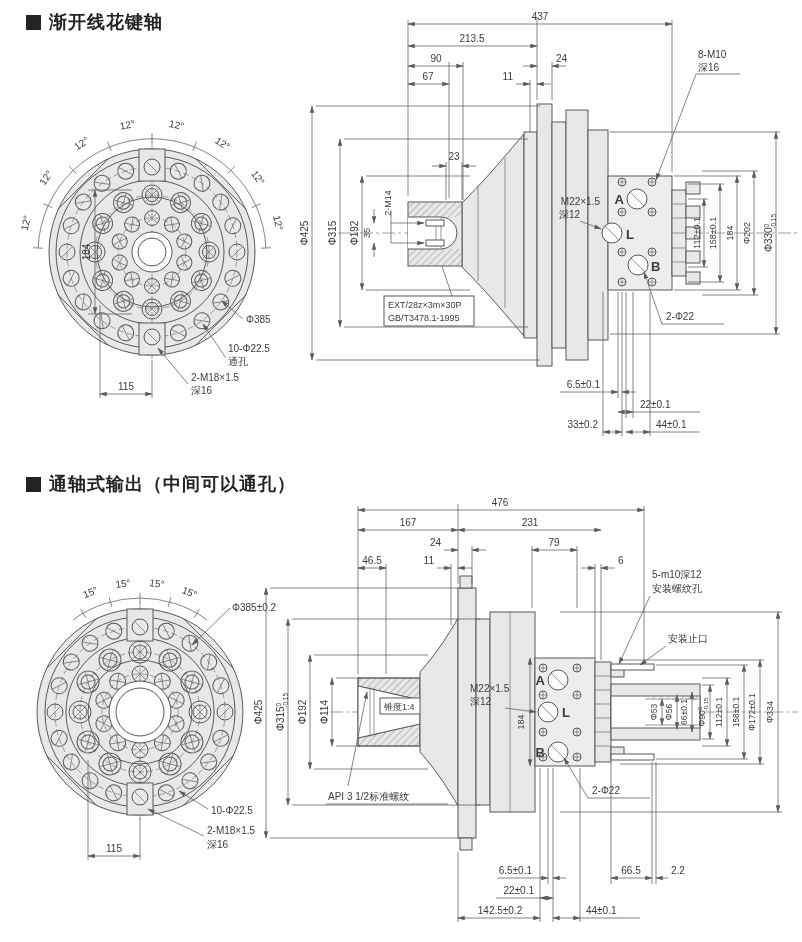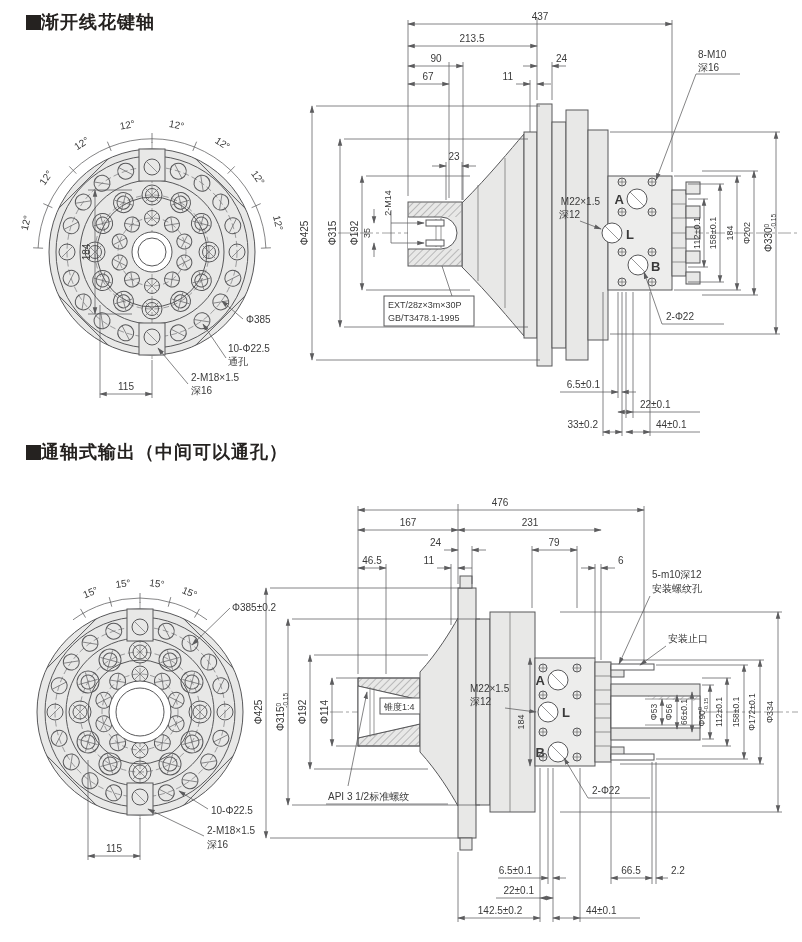--- a/index.html
+++ b/index.html
@@ -1,18 +1,18 @@
 <!DOCTYPE html>
 <html><head>
 <meta charset="utf-8">
 <style>
   html,body{margin:0;padding:0;background:#fff;}
   body{width:802px;height:942px;position:relative;overflow:hidden;
        font-family:"Liberation Sans","DejaVu Sans",sans-serif;}
-  .sec-title{position:absolute;left:26px;display:flex;align-items:center;
+  .sec-title{position:absolute;left:26px;display:flex;align-items:center;gap:8px;
              font-size:18px;font-weight:bold;color:#252220;letter-spacing:1px;}
   .sq{width:15px;height:15px;background:#252220;display:inline-block;}
   svg{position:absolute;left:0;}
   svg text{fill:#3a3a3a;font-family:"Liberation Sans","DejaVu Sans",sans-serif;}
   .part{fill:#e8e8e7;stroke:#58585a;stroke-width:1;}
   .part2{fill:#ededec;stroke:#58585a;stroke-width:1;}
   .wht{fill:#fff;stroke:#58585a;stroke-width:1;}
   .oln{fill:none;stroke:#58585a;stroke-width:1;}
   .thin{fill:none;stroke:#6a6a6c;stroke-width:0.7;}
   .dim{stroke:#5c5c5e;stroke-width:0.75;fill:none;}
@@ -368,21 +368,21 @@
       <text class="dtxt" x="640" y="408">22±0.1</text>
       <line x1="603" y1="432" x2="622" y2="432" class="dim" marker-start="url(#ar1)" marker-end="url(#ar1)"></line>
       <text class="dtxt" text-anchor="end" x="598" y="428">33±0.2</text>
       <line x1="626" y1="432" x2="650" y2="432" class="dim" marker-start="url(#ar1)" marker-end="url(#ar1)"></line>
       <line x1="650" y1="432" x2="700" y2="432" class="dim"></line>
       <text class="dtxt" x="656" y="428">44±0.1</text>
     </g>
   </g>
 </svg>
 
-<div class="sec-title" style="top:440px;">
+<div class="sec-title" style="top:472px;">
   <span class="sq"></span>
   <span>通轴式输出（中间可以通孔）</span>
 </div>
 
 <svg width="802" height="482" viewBox="0 0 802 482" style="top:460px;">
   <defs>
     <marker id="ar2" orient="auto-start-reverse" markerWidth="10" markerHeight="8" refX="9" refY="3" viewBox="0 0 10 6">
         <path d="M0,0 L10,3 L0,6 Z" fill="#5c5c5e"></path>
       </marker>
     <pattern id="h2" width="5" height="5" patternUnits="userSpaceOnUse" patternTransform="rotate(45)">

